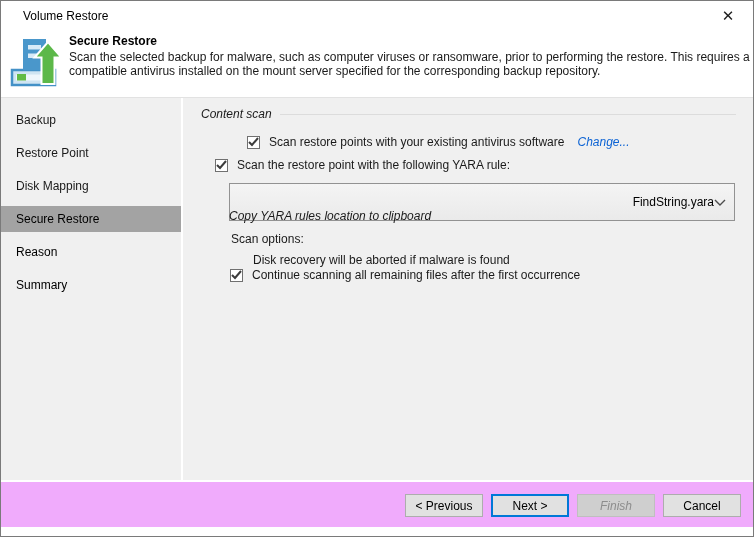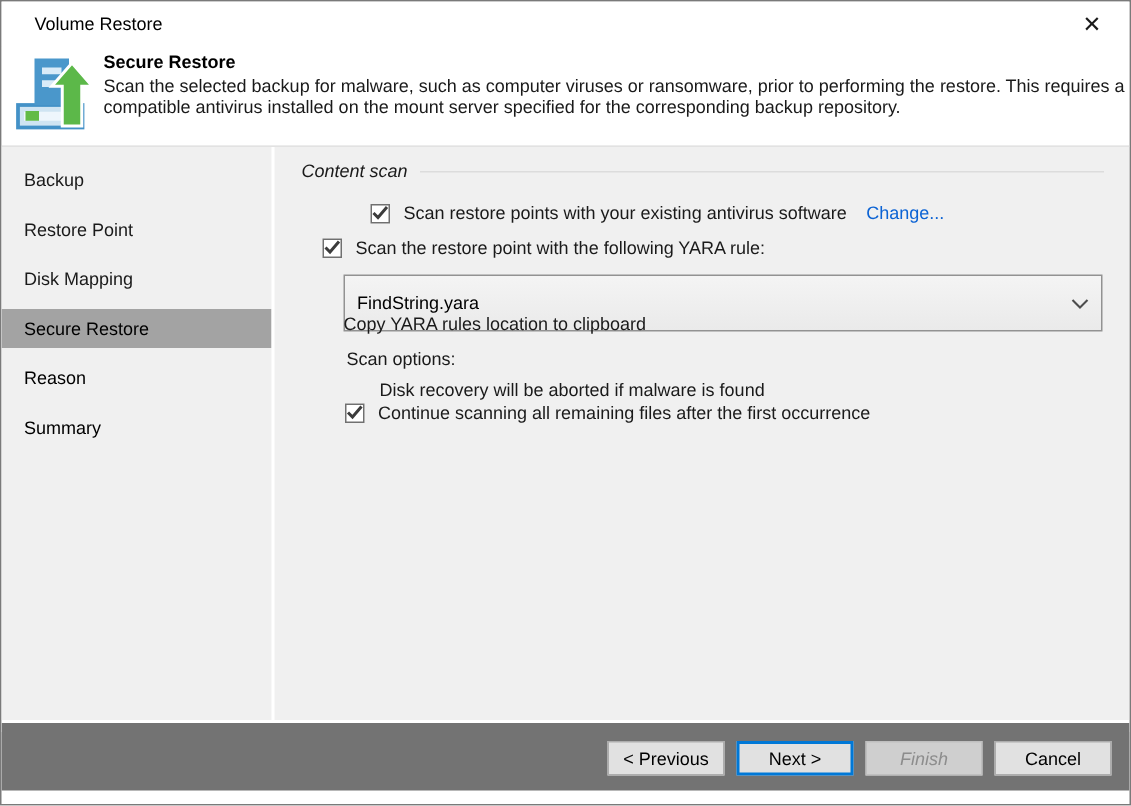--- a/index.html
+++ b/index.html
@@ -20,54 +20,54 @@
     font-size: 15px; color: #1a1a1a; cursor: default;
   }
 
   
   .header { position: absolute; left: 0; top: 30px; width: 100%; height: 66px; background: #ffffff; }
   .header-icon { position: absolute; left: 9px; top: 6px; }
   .header-title { position: absolute; left: 68px; top: 3px; font-weight: bold; font-size: 12px; color: #000; }
   .header-desc { position: absolute; left: 68px; top: 19px; font-size: 12px; color: #1a1a1a; line-height: 14px; }
 
   
-  .body { position: absolute; left: 0; top: 96px; width: 100%; height: 391px; background: #f0f0f0; border-top: 1px solid #e2e2e2; }
+  .body { position: absolute; left: 0; top: 96px; width: 100%; height: 391px; background: #f0f0f0; border-top: 1px solid #e2e2e2; text-align: right; }
   .sidebar { position: absolute; left: 0; top: 0; width: 180px; height: 100%; background: #f0f0f0; padding-top: 9px; }
   .sidebar-divider { position: absolute; left: 180px; top: 0; width: 2px; height: 100%; background: #ffffff; }
   .nav-item { height: 26px; margin-bottom: 7px; display: flex; align-items: center; padding-left: 15px; color: #1a1a1a; }
   .nav-item.active { background: #a3a3a3; color: #000; }
   .nav-item.disabled { color: #000000; }
 
   .content { position: absolute; left: 182px; top: 0; width: 572px; height: 100%; }
 
   .group-head { position: absolute; left: 18px; top: 9px; width: 535px; display: flex; align-items: center; font-style: italic; }
   .group-head .label { flex: none; padding-right: 8px; color: #1a1a1a; }
   .group-head .rule { flex: 1; height: 1px; background: #dcdcdc; margin-top: 1px; }
 
   .check-row { position: absolute; display: flex; align-items: center; }
   .checkbox {
     width: 13px; height: 13px; background: #ffffff; border: 1px solid #707070;
     display: inline-flex; align-items: center; justify-content: center; flex: none;
   }
   .check-row .cb-label { margin-left: 9px; }
 
-  .link { color: #0c63d4; cursor: pointer; }
+  .link { color: #0c63d4; cursor: pointer; font-style: italic; }
 
   .combo {
     position: absolute; left: 46px; top: 85px; width: 506px; height: 38px;
     background: linear-gradient(#f4f4f4, #eaeaea); border: 1px solid #929292;
     display: flex; align-items: center; padding: 0 8px; color: #000;
   }
   .combo .combo-value { flex: 1; }
   .combo .chevron { flex: none; margin-top: 1px; }
 
   .static-text { position: absolute; color: #1a1a1a; }
 
   
-  .footer { position: absolute; left: 0; top: 479px; width: 100%; height: 47px; background: #737373; border-top: 2px solid #ffffff; }
+  .footer { position: absolute; left: 0; top: 479px; width: 100%; height: 47px; background: #f0abfc; border-top: 2px solid #ffffff; }
   .btn {
     position: absolute; top: 12px; width: 78px; height: 23px;
     background: #e1e1e1; border: 1px solid #adadad;
     font-family: "Liberation Sans", "DejaVu Sans", sans-serif; font-size: 12px; color: #000;
     display: flex; align-items: center; justify-content: center; cursor: default;
   }
   .btn.default { border: 2px solid #0078d7; }
   .btn.disabled { background: #cfcfcf; border-color: #bfbfbf; color: #8d8d8d; font-style: italic; }
   .btn-previous { left: 404px; }
   .btn-next { left: 490px; }

